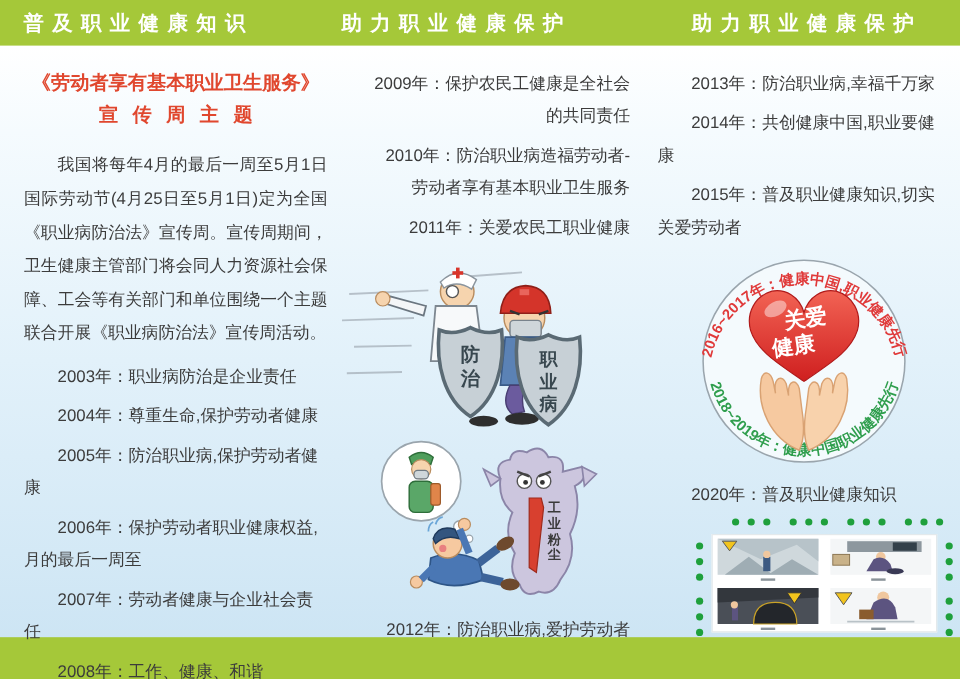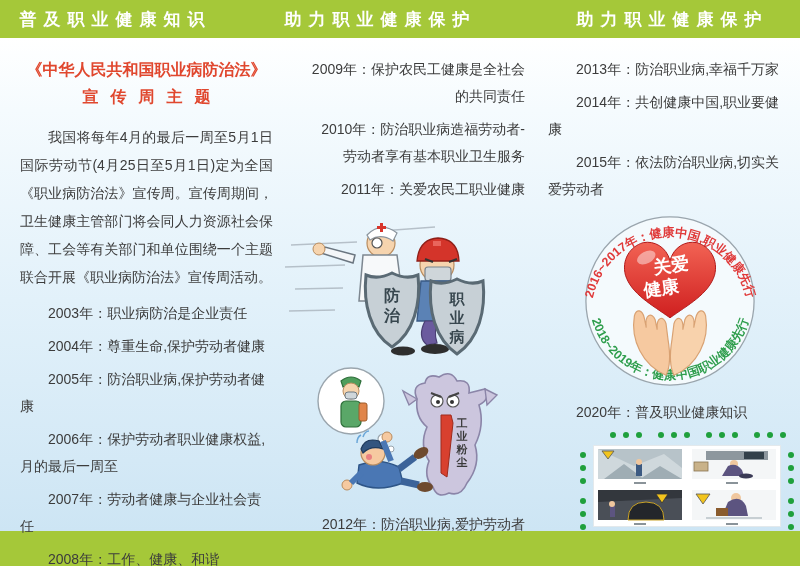--- a/index.html
+++ b/index.html
@@ -55,21 +55,21 @@
 <div id="page">
 
   <div class="band band-top"></div>
   <div class="band-label bl-0">普及职业健康知识</div>
   <div class="band-label bl-1">助力职业健康保护</div>
   <div class="band-label bl-2">助力职业健康保护</div>
 
   <div class="band band-bottom"></div>
 
   <div class="col col-left">
-    <div class="doc-title">《中华人民共和国职业病防治法》</div>
+    <div class="doc-title">《劳动者享有基本职业卫生服务》</div>
     <div class="doc-title doc-title-sub">宣传周主题</div>
     <p class="intro">我国将每年4月的最后一周至5月1日国际劳动节(4月25日至5月1日)定为全国《职业病防治法》宣传周。宣传周期间，卫生健康主管部门将会同人力资源社会保障、工会等有关部门和单位围绕一个主题联合开展《职业病防治法》宣传周活动。</p>
     <p class="item">2003年：职业病防治是企业责任</p>
     <p class="item">2004年：尊重生命,保护劳动者健康</p>
     <p class="item">2005年：防治职业病,保护劳动者健康</p>
     <p class="item">2006年：保护劳动者职业健康权益,月的最后一周至</p>
     <p class="item">2007年：劳动者健康与企业社会责任</p>
     <p class="item">2008年：工作、健康、和谐</p>
   </div>
 
@@ -163,21 +163,21 @@
         <path d="M64,72 q2,-6 6,-6 M58,78 q0,-6 4,-8" stroke="#6aa6d8" stroke-width="1.5" fill="none"></path>
       </g>
     </svg>
 
     <p class="item caption">2012年：防治职业病,爱护劳动者</p>
   </div>
 
   <div class="col col-right">
     <p class="item">2013年：防治职业病,幸福千万家</p>
     <p class="item">2014年：共创健康中国,职业要健康</p>
-    <p class="item">2015年：依法防治职业病,切实关爱劳动者</p>
+    <p class="item">2015年：普及职业健康知识,切实关爱劳动者</p>
 
     <svg width="198" height="184" viewBox="0 0 200 186" style="display:block;margin:0 auto;">
       <defs>
         <path id="arcTop" d="M 26 138 A 80 80 0 1 1 174 138" fill="none"></path>
         <path id="arcBot" d="M 20 108 A 82 82 0 0 0 180 108" fill="none"></path>
         <linearGradient id="heartGrad" x1="0" y1="0" x2="0" y2="1">
           <stop offset="0" stop-color="#f26354"></stop>
             <stop offset="1" stop-color="#cf1f1f"></stop>
         </linearGradient>
       </defs>

